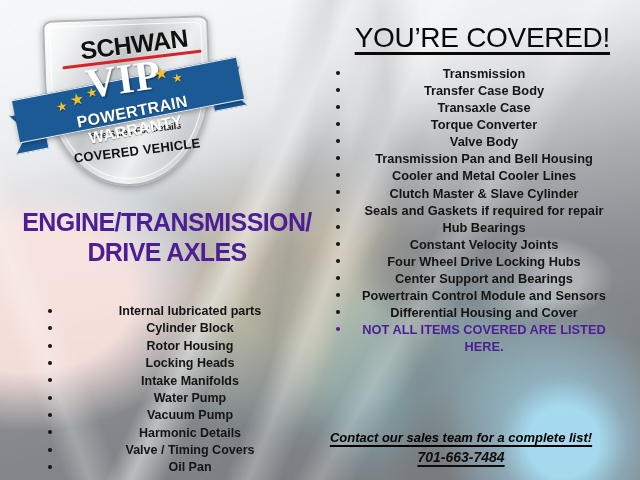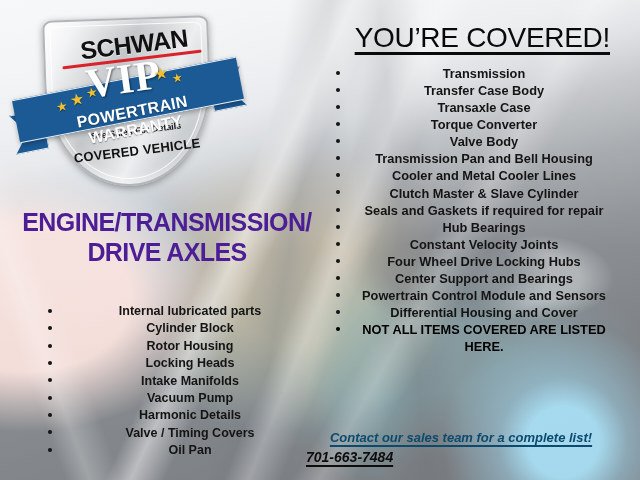--- a/index.html
+++ b/index.html
@@ -230,34 +230,34 @@
     line-height:1.39;
     margin-top:24px;
   }
 
   #right-list {
     position:absolute; left:336px; top:65px;
     width:282px;
     font-size:12.8px;
     line-height:1.335;
   }
-  #right-list li.note { color:#000000; }
+  #right-list li.note { color:#4c1d95; }
 
   #contact-line {
     position:absolute; left:306px; top:430px;
     width:310px; text-align:center;
     font-weight:bold; font-style:italic; font-size:13px;
-    color:#0c4a6e;
+    color:#000000;
     text-decoration:underline;
     text-underline-offset:3px;
     text-decoration-thickness:1.5px;
   }
   #phone-line {
     position:absolute; left:306px; top:449px;
-    width:310px; 
+    width:310px; text-align:center;
     font-weight:bold; font-style:italic; font-size:14px;
     color:#0d0d0d;
     text-decoration:underline;
     text-underline-offset:3px;
     text-decoration-thickness:1.5px;
   }
 </style>
 </head>
 <body>
 
@@ -317,20 +317,21 @@
     </ul>
 
   <div id="engine-heading">ENGINE/TRANSMISSION/ DRIVE AXLES</div>
 
   <ul class="parts-list" id="left-list">
       <li>Internal lubricated parts</li>
       <li>Cylinder Block</li>
       <li>Rotor Housing</li>
       <li>Locking Heads</li>
       <li>Intake Manifolds</li>
+      <li>Water Pump</li>
       <li>Vacuum Pump</li>
       <li>Harmonic Details</li>
       <li>Valve / Timing Covers</li>
       <li>Oil Pan</li>
     </ul>
 
   <div id="contact-line">Contact our sales team for a complete list!</div>
   <div id="phone-line">701-663-7484</div>
 
 </div>

